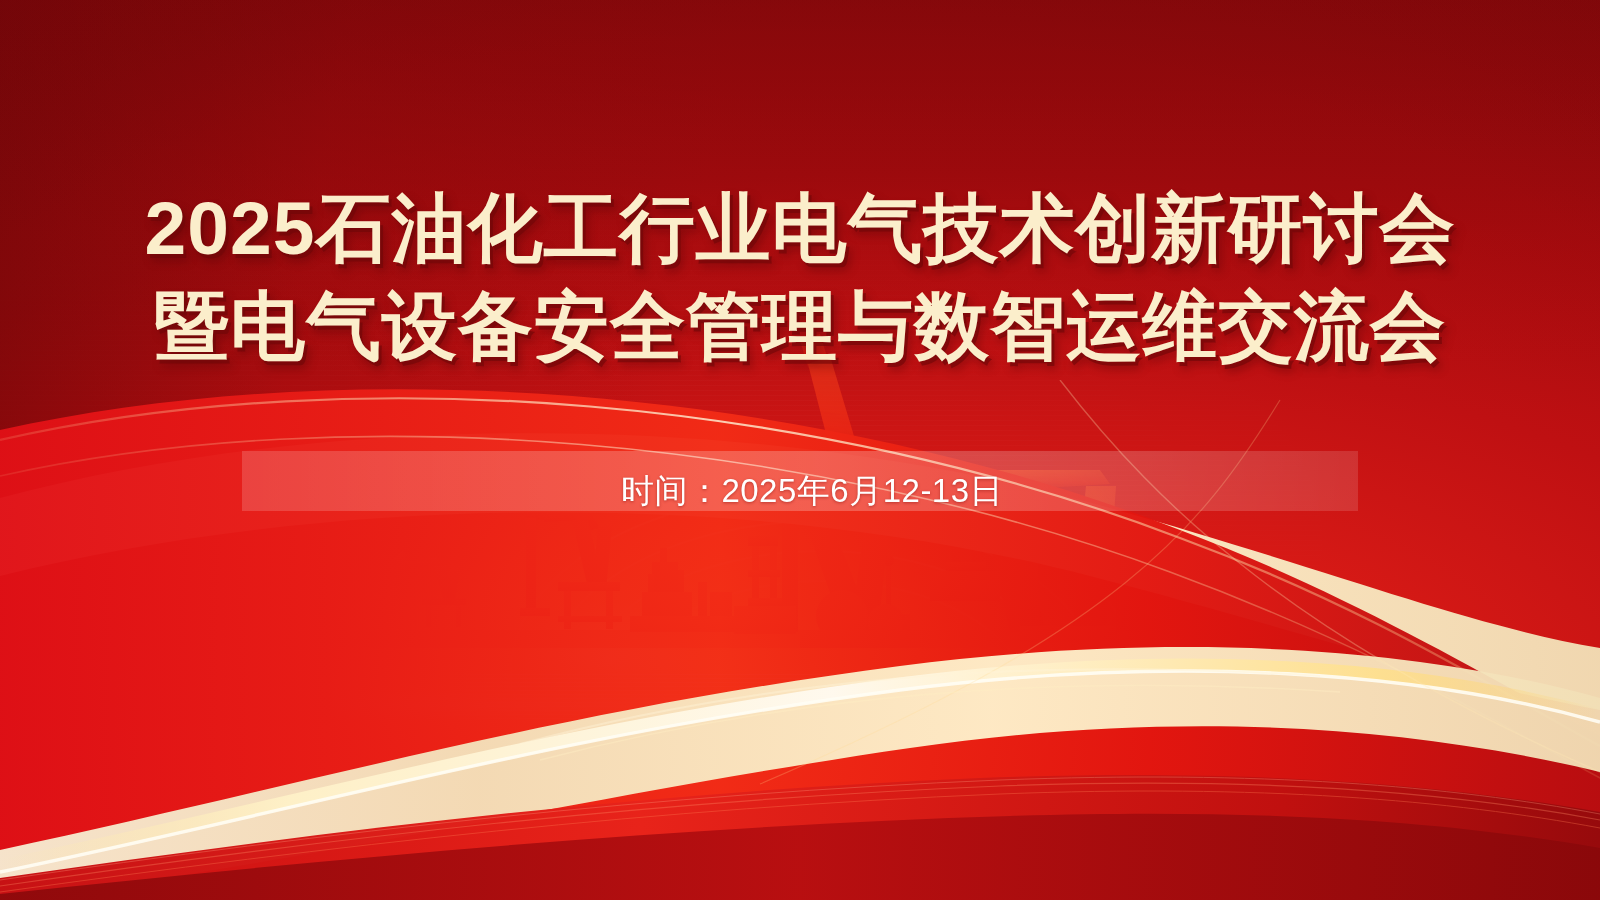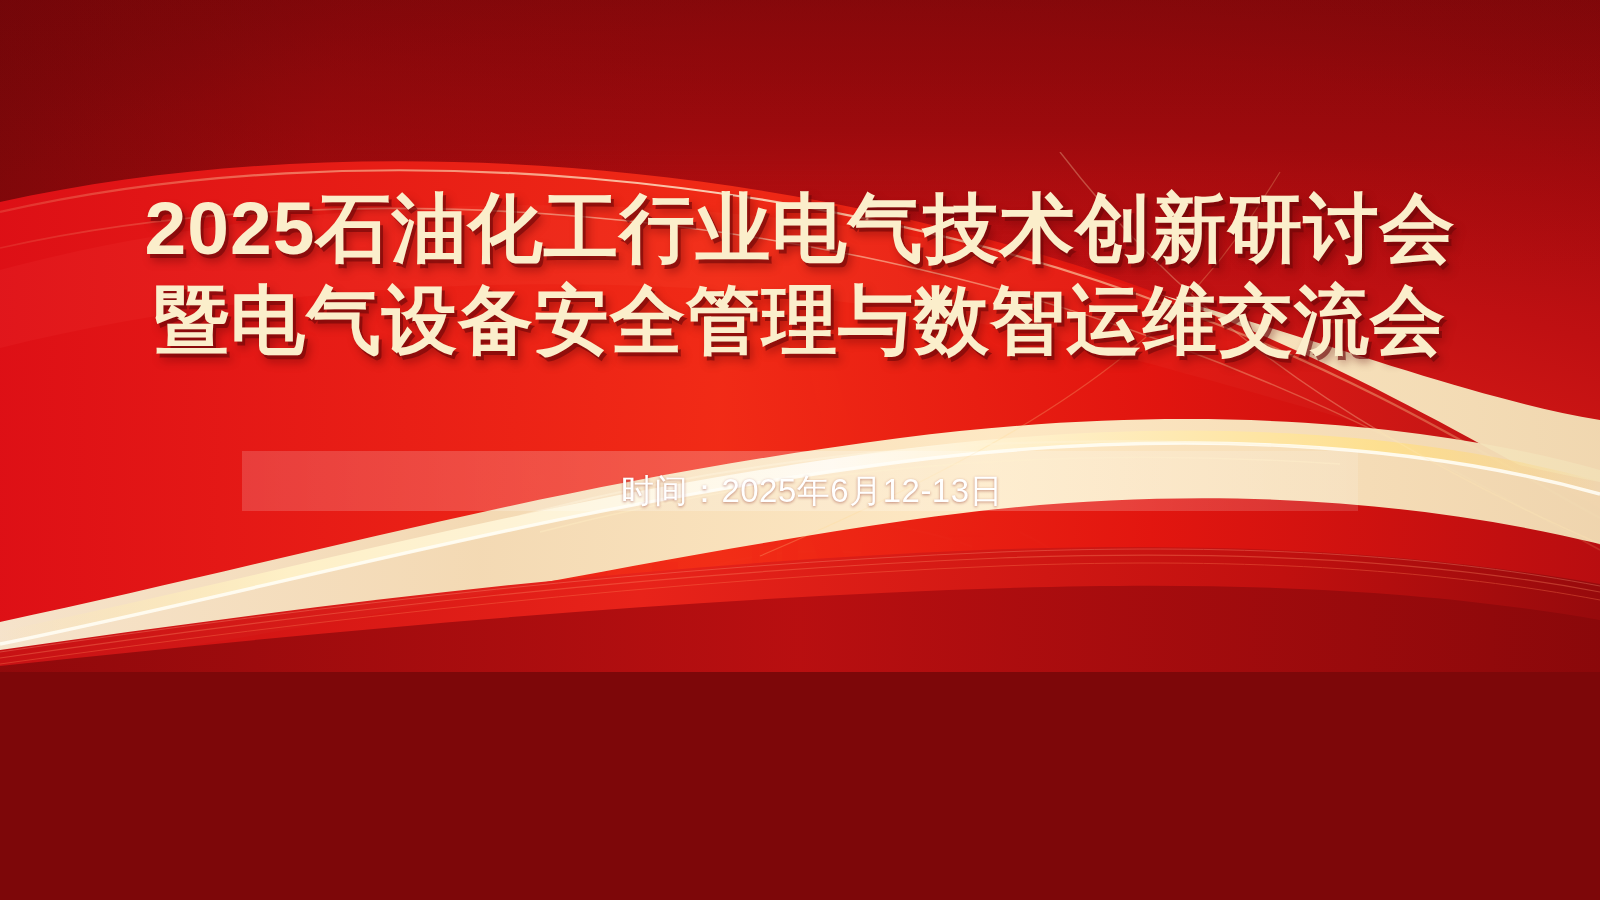--- a/index.html
+++ b/index.html
@@ -1,20 +1,20 @@
 <!DOCTYPE html>
 <html><head>
 <meta charset="utf-8">
 <style>
   html,body{margin:0;padding:0;background:#7d0709;}
   body{font-family:"Liberation Sans","DejaVu Sans",sans-serif;}
 
   #poster{
     position:relative;
-    width:1600px;height:672px;
+    width:1600px;height:900px;
     overflow:hidden;
     background:#ef4444;
   }
 
   
   .bg-base{
     position:absolute;inset:0;
     background:
       radial-gradient(135% 95% at 58% 78%, #e8471f 0%, #d81a16 22%, #bf1012 42%, #a60b0e 62%, #930a0c 100%);
   }
@@ -98,21 +98,21 @@
     font-size:74px;
     line-height:84px;
     letter-spacing:1px;
     color:#fbeecb;
     text-shadow:
        3px 4px 0 rgba(112,6,8,.62),
        5px 7px 10px rgba(92,4,6,.45);
     white-space:nowrap;
   }
   .title-line.l1{font-size:75px;}
-  .title-line.l2{font-size:75px;margin-top:8px;}
+  .title-line.l2{font-size:75px;margin-top:14px;}
 
   
   .info-bar{
     position:absolute;
     left:242px;top:451px;width:1116px;height:60px;
     background:linear-gradient(90deg,
         rgba(255,255,255,.16) 0%,
         rgba(255,255,255,.20) 26%,
         rgba(255,255,255,.24) 52%,
         rgba(255,255,255,.19) 78%,

